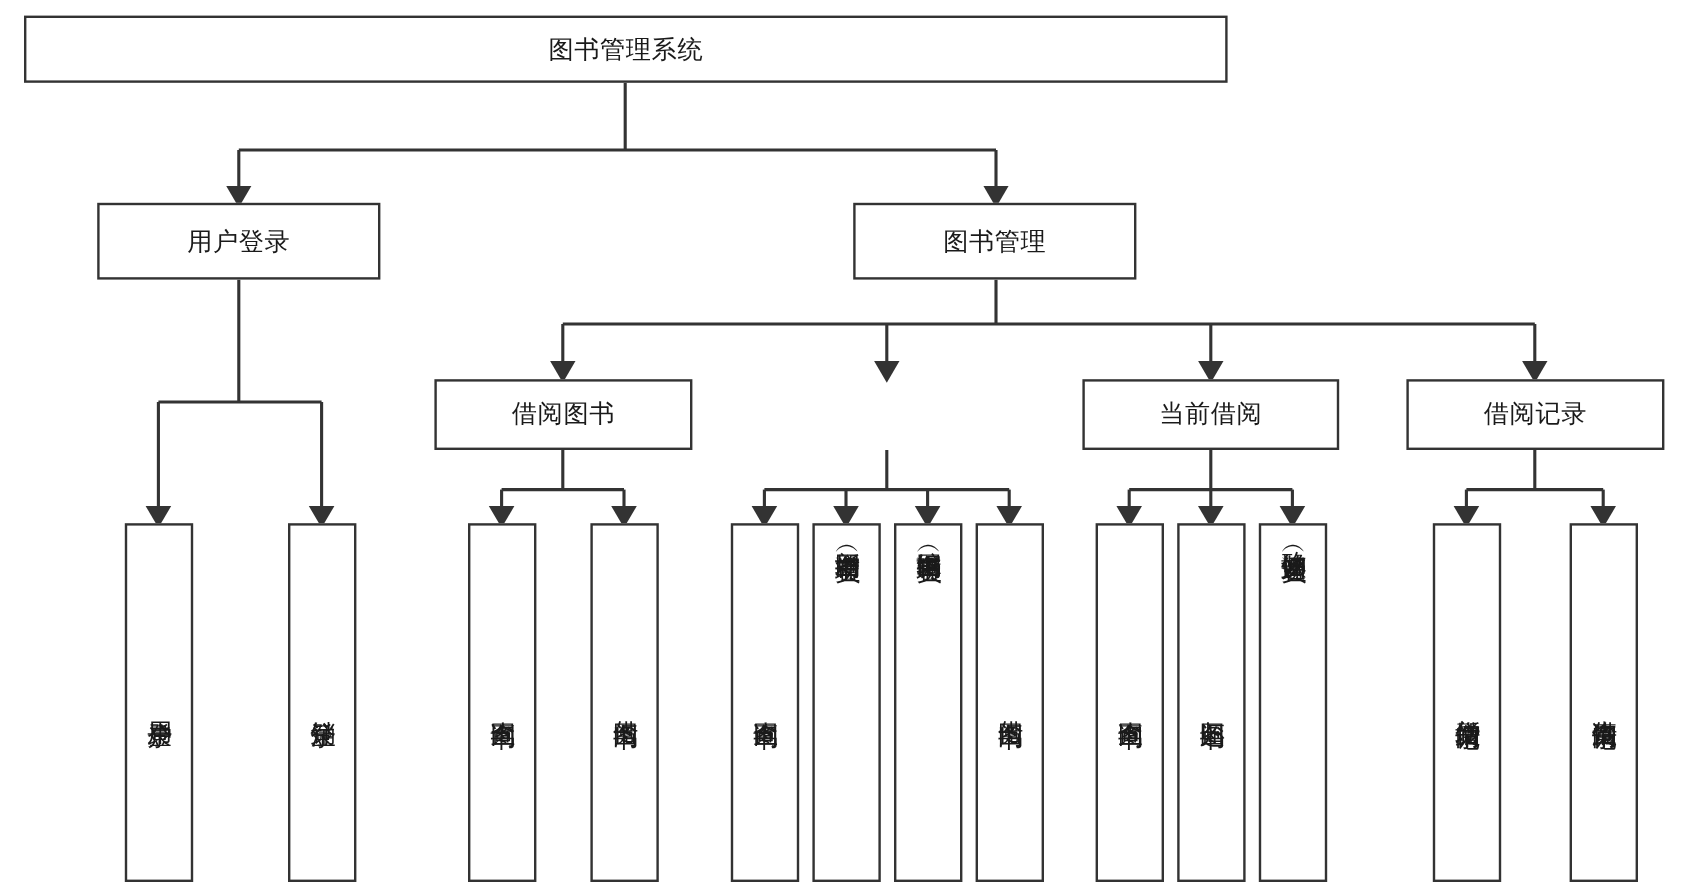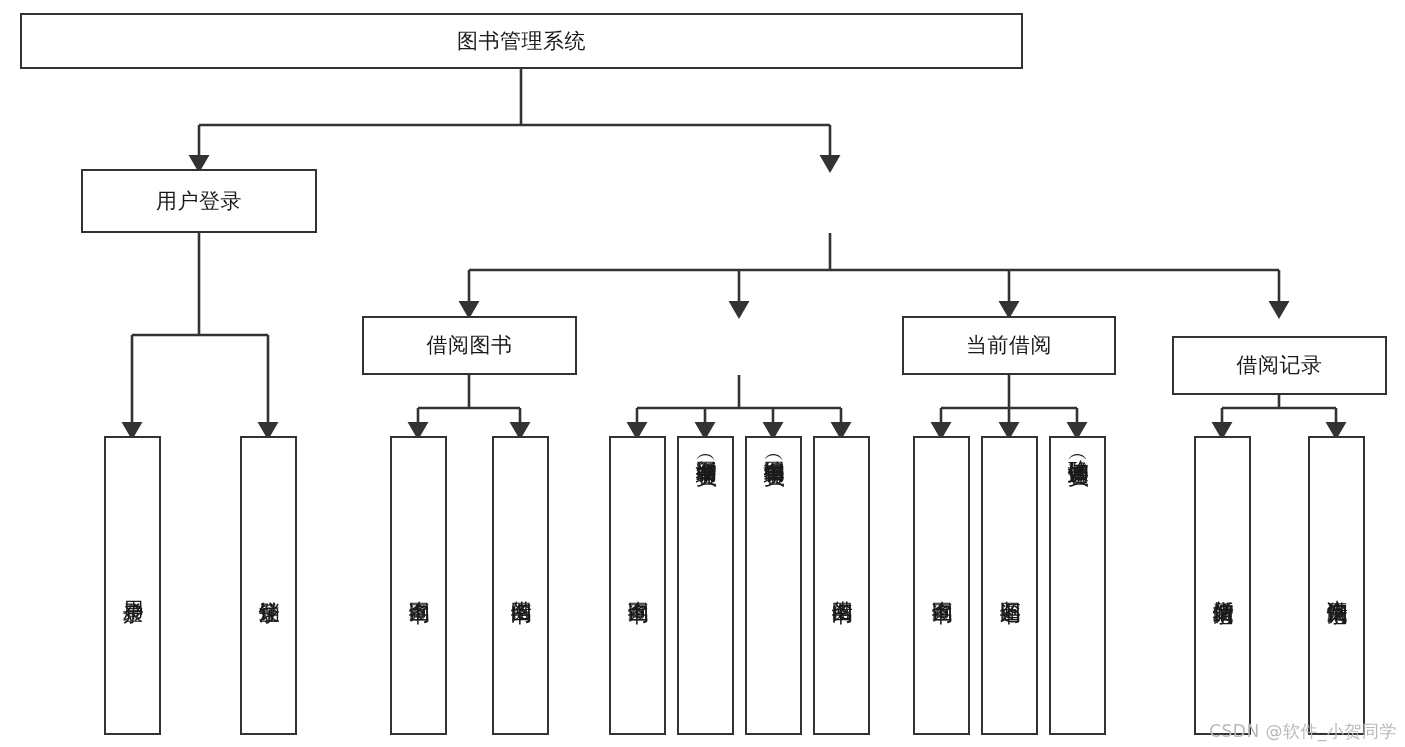--- a/index.html
+++ b/index.html
@@ -134,28 +134,31 @@
     </g>
   </svg>
 
   <div class="node-box horiz" style="left:20px; top:13px; width:1003px; height:56px;">
     <span class="node-label">图书管理系统</span>
   </div>
 
   <div class="node-box horiz" style="left:81px; top:169px; width:236px; height:64px;">
     <span class="node-label">用户登录</span>
   </div>
+  <div class="node-box horiz" style="left:711px; top:169px; width:236px; height:64px;">
+    <span class="node-label">图书管理</span>
+  </div>
 
   <div class="node-box horiz" style="left:362px; top:316px; width:215px; height:59px;">
     <span class="node-label">借阅图书</span>
   </div>
   <div class="node-box horiz" style="left:902px; top:316px; width:214px; height:59px;">
     <span class="node-label">当前借阅</span>
   </div>
-  <div class="node-box horiz" style="left:1172px; top:316px; width:215px; height:59px;margin-top:20px;">
+  <div class="node-box horiz" style="left:1172px; top:316px; width:215px; height:59px;">
     <span class="node-label">借阅记录</span>
   </div>
 
   <div class="node-box vert" style="left:104px; top:436px; width:57px; height:299px;">
     <span class="node-label">用户登录</span>
   </div>
   <div class="node-box vert" style="left:240px; top:436px; width:57px; height:299px;">
     <span class="node-label">注销登录</span>
   </div>
 
@@ -189,15 +192,14 @@
     <span class="node-label">确认归还（管理员）</span>
   </div>
 
   <div class="node-box vert" style="left:1194px; top:436px; width:57px; height:299px;">
     <span class="node-label">新增借阅记录</span>
   </div>
   <div class="node-box vert" style="left:1308px; top:436px; width:57px; height:299px;">
     <span class="node-label">查询借阅记录</span>
   </div>
 
-  <div id="watermark">CSDN @软件_小贺同学</div>
 
 </div>
 
 </body></html>

